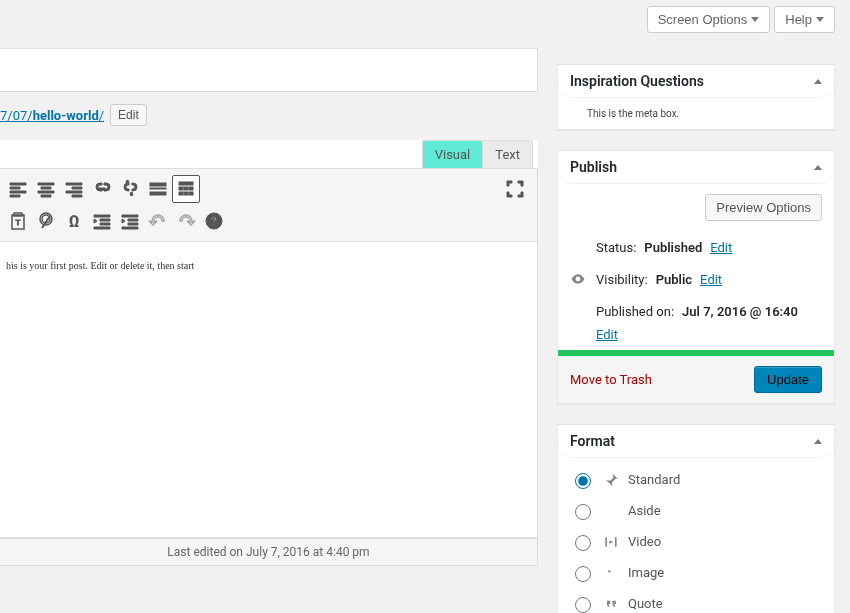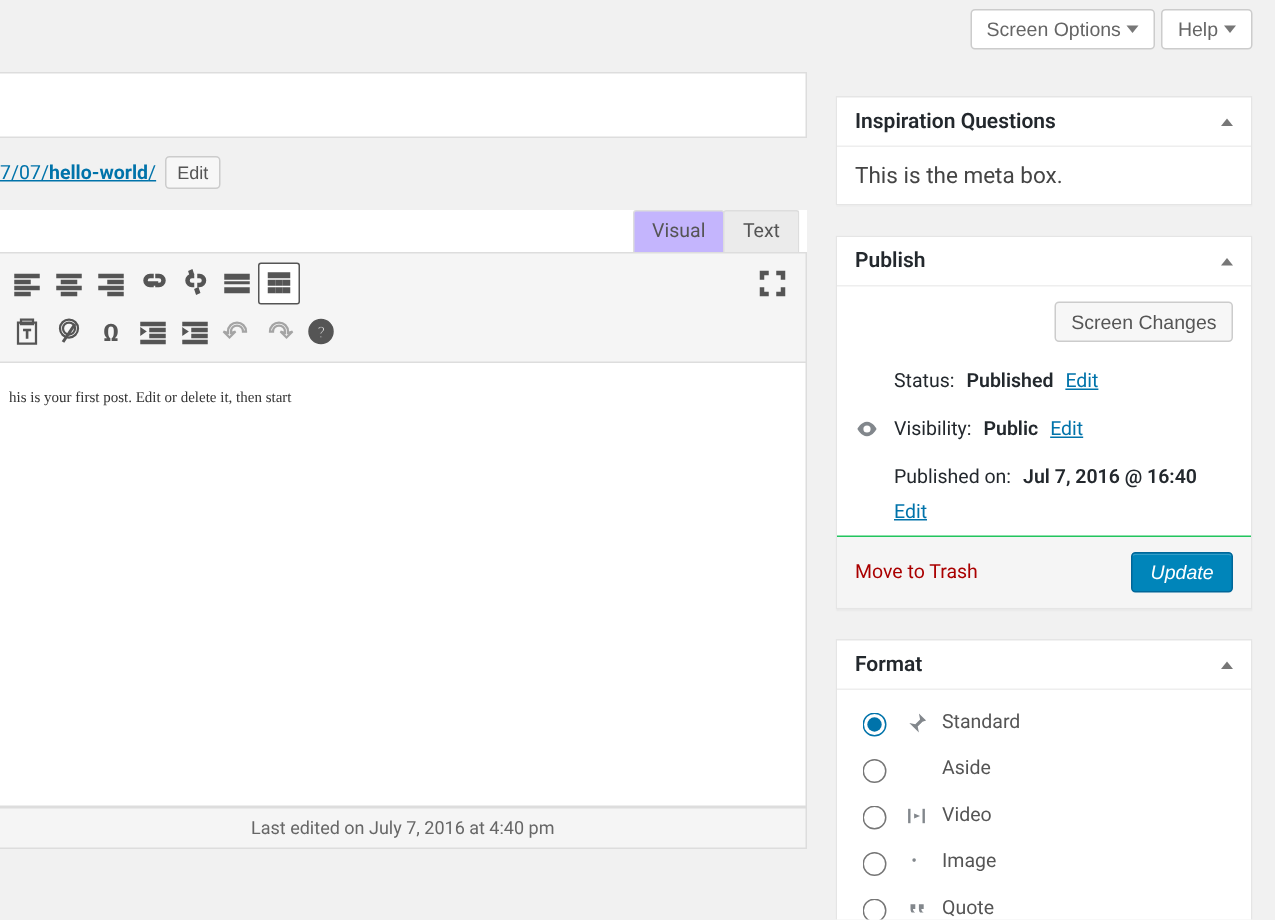--- a/index.html
+++ b/index.html
@@ -86,21 +86,21 @@
     border:1px solid #ddd;
     border-bottom:none;
     background:#ebebeb;
     color:#555;
     font-size:13px;
     cursor:pointer;
     margin-left: -1px;
     border-radius: 2px 2px 0 0;
   }
   .ed-tab.active {
-    background:#c4b5fd;
+    background:#5eead4;
     color:#555;
   }
   .toolbar {
     border:1px solid #ddd;
     border-left:none;
     background:#f5f5f5;
     padding: 4px;
   }
   .tb-row { display:flex; align-items:center; gap:0; height:32px; }
   .tb-btn {
@@ -154,30 +154,32 @@
   }
   .postbox-header {
     display:flex;
     align-items:center;
     justify-content:space-between;
     padding: 8px 12px;
     border-bottom:1px solid #eee;
     font-size:14px;
     font-weight:600;
     color:#23282d;
+    border-radius:15px;
   }
   .tri-up {
     width:0;height:0;border-left:4px solid transparent;border-right:4px solid transparent;border-bottom:5px solid #777;
     display:inline-block;
     cursor:pointer;
   }
   .postbox-body {
     padding: 10px 12px;
-    font-size:15px;
+    font-size:10px;
     color:#444;
+    margin-left:17px;
   }
   .publish-body { padding:0; }
   .preview-row {
     padding:10px 12px;
     text-align:right;
   }
   .btn-secondary {
     background:#f7f7f7;
     border:1px solid #ccc;
     border-radius:3px;
@@ -198,34 +200,33 @@
   .misc-row .icon svg { width:16px;height:16px;fill:#82878c; }
   .misc-row strong { font-weight:600; }
   .misc-row a.editlink { color:#0073aa; text-decoration:underline; cursor:pointer; }
   .date-row { flex-wrap:wrap; }
   .date-row .date-edit { width:100%; padding-left:26px; }
   .publish-footer {
     display:flex;
     justify-content:space-between;
     align-items:center;
     padding:10px 12px;
-    border-top:1px solid #22c55e;
+    border-top:6px solid #22c55e;
     background:#f5f5f5;
   }
   .move-trash { color:#a00; cursor:pointer; font-size:13px; }
   .btn-primary {
     background:#0085ba;
     border:1px solid #006799;
-    color:#ffffff;
+    color:#000000;
     padding:5px 12px;
     border-radius:3px;
     font-size:13px;
     cursor:pointer;
     box-shadow: inset 0 1px 0 rgba(255,255,255,.2);
-    font-style: italic;
   }
   .format-list { padding:6px 12px 0 12px; }
   .format-item {
     display:flex;
     align-items:center;
     gap:8px;
     padding:6px 0;
     font-size:13px;
     color:#555;
   }
@@ -388,21 +389,21 @@
     </div>
   </div>
 
   <div class="postbox">
     <div class="postbox-header">
       <span>Publish</span>
       <span class="tri-up"></span>
     </div>
     <div class="publish-body">
       <div class="preview-row">
-        <button class="btn-secondary">Screen Changes</button>
+        <button class="btn-secondary">Preview Options</button>
       </div>
       <div class="misc-row">
         <span class="icon">
             <svg viewBox="0 0 20 20">
               <circle cx="6" cy="6" r="3" fill="none" stroke-width="1.5"></circle>
               <path d="M8 8l8 8M13 13l3-0M15 15l2 0" stroke-width="1.5" fill="none"></path>
             </svg>
           </span>
         <span>Status:</span>
         <strong>Published</strong>

